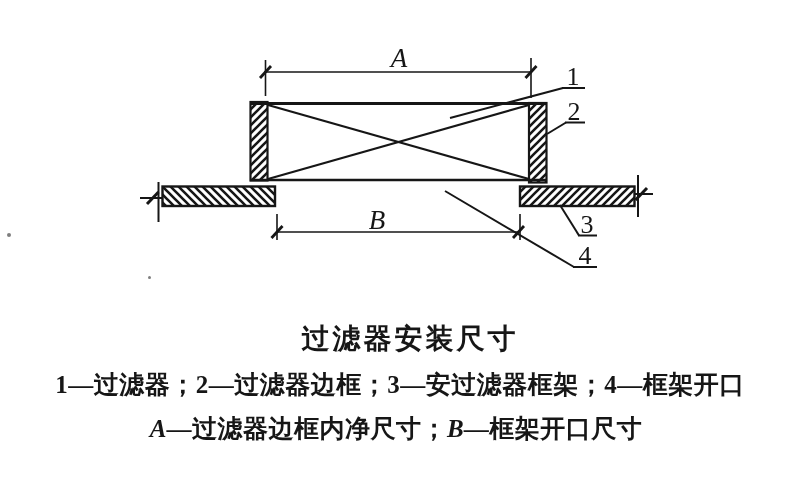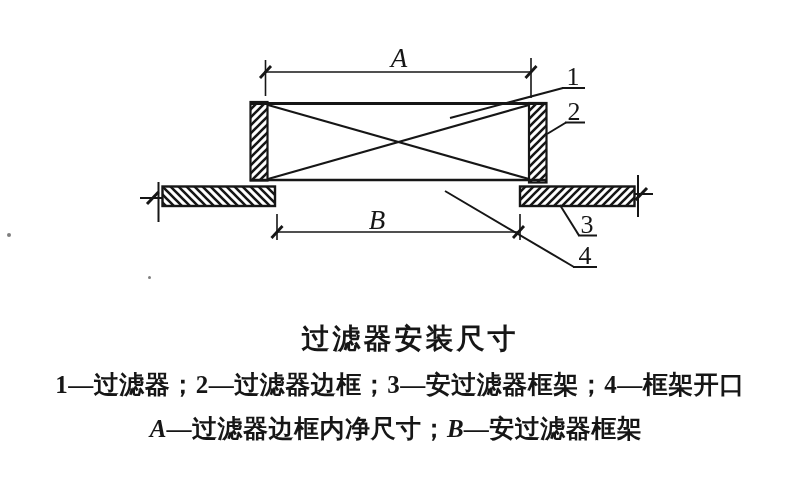--- a/index.html
+++ b/index.html
@@ -104,18 +104,18 @@
       <line x1="573" y1="267" x2="597" y2="267" stroke-width="2"></line>
     </g>
     <text class="svg-label" x="585" y="264" font-size="26" text-anchor="middle">4</text>
   </svg>
 
   <div class="caption">过滤器安装尺寸</div>
 
   <div class="legend-line legend-1">1—过滤器；2—过滤器边框；3—安过滤器框架；4—框架开口</div>
 
   <div class="legend-line legend-2">
-    <span class="it">A</span><span>—过滤器边框内净尺寸；</span><span class="it">B</span><span>—安过滤器框架</span>
+    <span class="it">A</span><span>—过滤器边框内净尺寸；</span><span class="it">B</span><span>—框架开口尺寸</span>
   </div>
 
   <div class="speck speck-a"></div>
   <div class="speck speck-b"></div>
 </div>
 
 </body></html>

